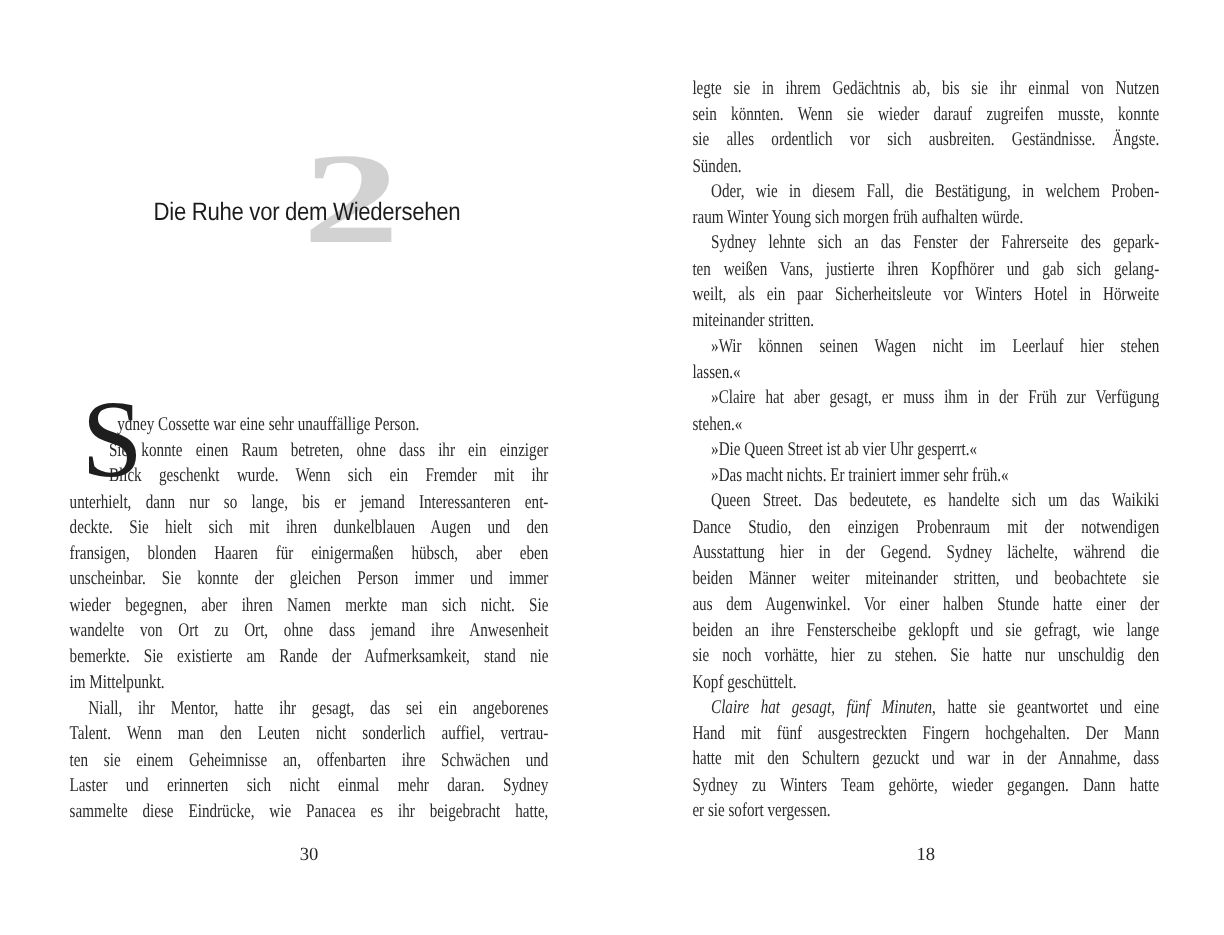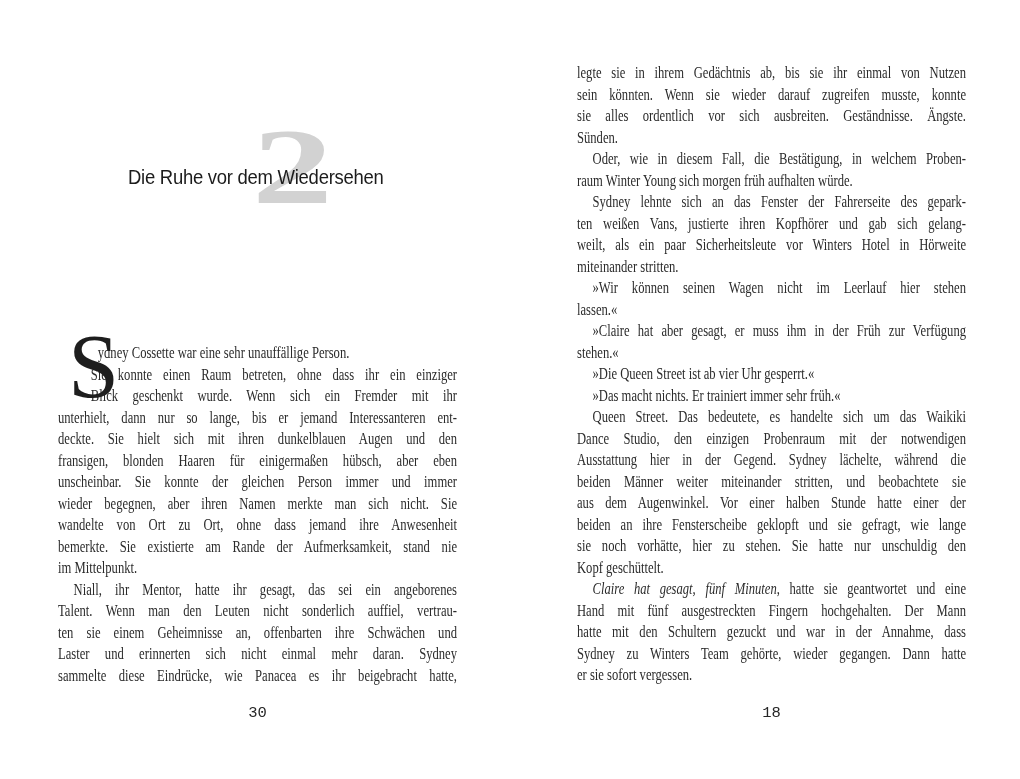--- a/index.html
+++ b/index.html
@@ -74,21 +74,21 @@
   .line.indent { padding-left: 20px; }
   .line.drop1  { margin-left: 51px; }
   .line.drop2  { margin-left: 42px; }
   .seg.i { font-style: italic; }
 
   
   .pagenum {
     position: absolute;
     top: 704px; left: 0; width: 100%;
     text-align: center;
-    font-family: Liberation Mono, monospace;
+    font-family: Liberation Serif, serif;
     font-size: 15.5px;
     color: #262626;
   }
 </style>
 </head>
 <body>
 
 <div class="book">
 
   <div class="page page-left">

